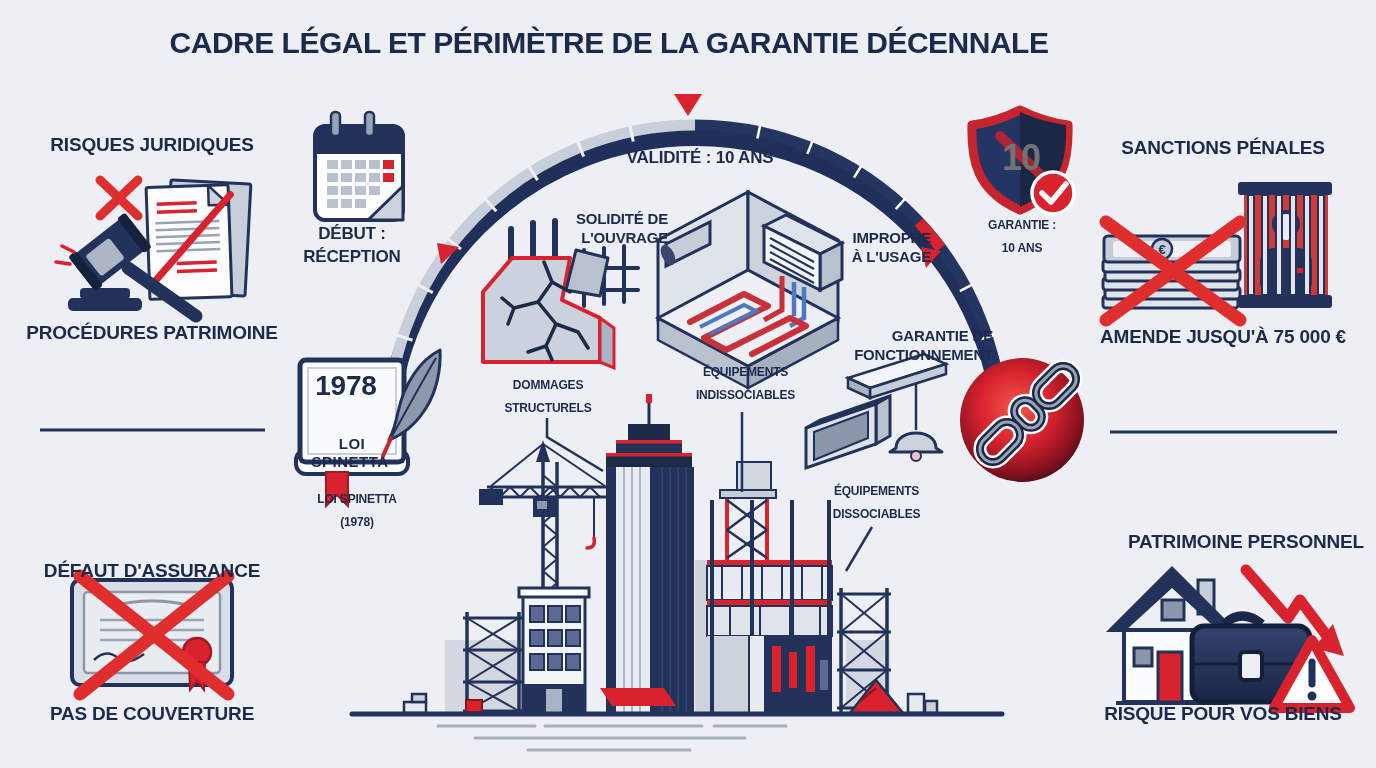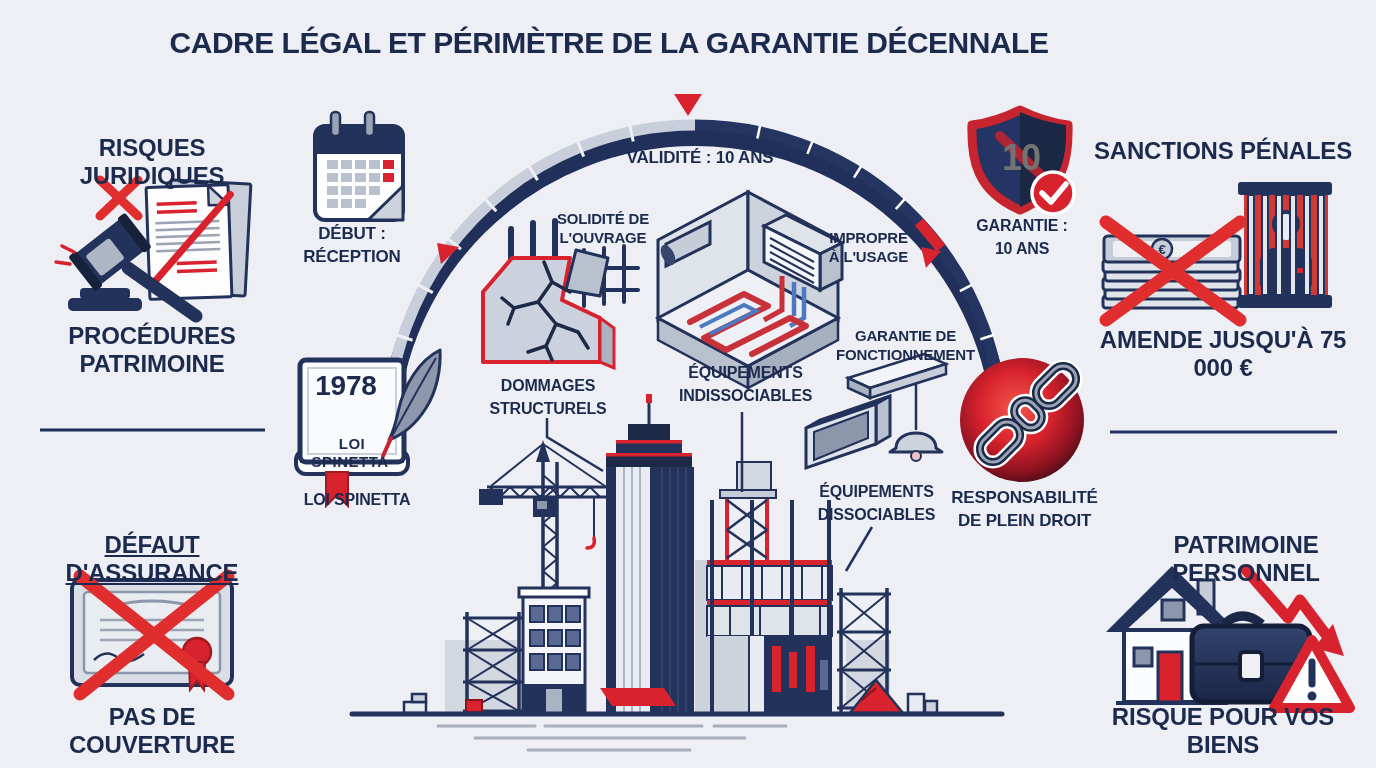--- a/index.html
+++ b/index.html
@@ -2,24 +2,24 @@
 <html><head>
 <meta charset="utf-8">
 <style>
   html,body{margin:0;padding:0;}
   body{font-family:"Liberation Sans","DejaVu Sans",sans-serif;}
   #stage{position:relative;width:1376px;height:768px;background:#edeff4;overflow:hidden;}
   #scene{position:absolute;left:0;top:0;z-index:1;}
   .t{position:absolute;z-index:2;text-align:center;font-weight:bold;color:#1c2a4d;letter-spacing:-0.2px;}
   .t span{display:block;}
   .title{font-size:30px;letter-spacing:-0.5px;}
-  .h19{font-size:24px;}
-  .h18{font-size:16px;line-height:23px;}
+  .h19{font-size:19px;}
+  .h18{font-size:12px;line-height:23px;}
   .h17{font-size:17px;line-height:23px;}
-  .h15{font-size:15px;line-height:19px;}
+  .h15{font-size:15px;line-height:19px;text-align:right;}
   .shield-num{color:#737373;font-size:36px;letter-spacing:-1px;}
   .book-year{font-size:28px;}
   .book-small{font-size:15px;letter-spacing:0.5px;margin-top:32px;}
 </style>
 </head>
 <body>
 
 <div id="stage">
 
 <svg id="scene" width="1376" height="768" viewBox="0 0 1376 768">
@@ -474,21 +474,21 @@
   </g>
 
   <line x1="40" y1="430" x2="265" y2="430" stroke="#20305a" stroke-width="3"></line>
   <line x1="1110" y1="432" x2="1337" y2="432" stroke="#20305a" stroke-width="3"></line>
 </svg>
 
 <div class="t title" style="left:0;top:26px;width:1218px;">CADRE LÉGAL ET PÉRIMÈTRE DE LA GARANTIE DÉCENNALE</div>
 
 <div class="t h19" style="left:27px;top:134px;width:250px;">RISQUES JURIDIQUES</div>
 <div class="t h19" style="left:17px;top:322px;width:270px;">PROCÉDURES PATRIMOINE</div>
-<div class="t h19" style="left:27px;top:531px;width:250px;text-decoration:underline;">DÉFAUT D'ASSURANCE</div>
+<div class="t h19" style="left:27px;top:560px;width:250px;">DÉFAUT D'ASSURANCE</div>
 <div class="t h19" style="left:27px;top:703px;width:250px;">PAS DE COUVERTURE</div>
 
 <div class="t h19" style="left:1093px;top:137px;width:260px;">SANCTIONS PÉNALES</div>
 <div class="t h19" style="left:1083px;top:326px;width:280px;">AMENDE JUSQU'À 75 000 €</div>
 <div class="t h19" style="left:1116px;top:531px;width:260px;">PATRIMOINE PERSONNEL</div>
 <div class="t h19" style="left:1093px;top:703px;width:260px;">RISQUE POUR VOS BIENS</div>
 
 <div class="t h17" style="left:272px;top:222px;width:160px;">
   <span>DÉBUT :</span>
   <span>RÉCEPTION</span>
@@ -498,20 +498,21 @@
 <div class="t h18" style="left:942px;top:214px;width:160px;">
   <span>GARANTIE :</span>
   <span>10 ANS</span>
 </div>
 
 <div class="t book-year" style="left:302px;top:370px;width:88px;">1978</div>
 <div class="t book-small" style="left:302px;top:403px;width:100px;">LOI</div>
 <div class="t book-small" style="left:300px;top:421px;width:100px;">SPINETTA</div>
 <div class="t h18" style="left:262px;top:488px;width:190px;">
   <span>LOI SPINETTA</span>
+  <span>(1978)</span>
 </div>
 
 <div class="t h15" style="left:538px;top:209px;width:130px;">
   <span>SOLIDITÉ DE</span>
   <span>L'OUVRAGE</span>
 </div>
 <div class="t h18" style="left:458px;top:374px;width:180px;">
   <span>DOMMAGES</span>
   <span>STRUCTURELS</span>
 </div>
@@ -527,18 +528,14 @@
 
 <div class="t h15" style="left:818px;top:326px;width:175px;">
   <span>GARANTIE DE</span>
   <span>FONCTIONNEMENT</span>
 </div>
 <div class="t h18" style="left:779px;top:480px;width:195px;">
   <span>ÉQUIPEMENTS</span>
   <span>DISSOCIABLES</span>
 </div>
 
-<div class="t h17" style="left:932px;top:486px;width:185px;">
-  <span>RESPONSABILITÉ</span>
-  <span>DE PLEIN DROIT</span>
-</div>
 
 </div>
 
 </body></html>

